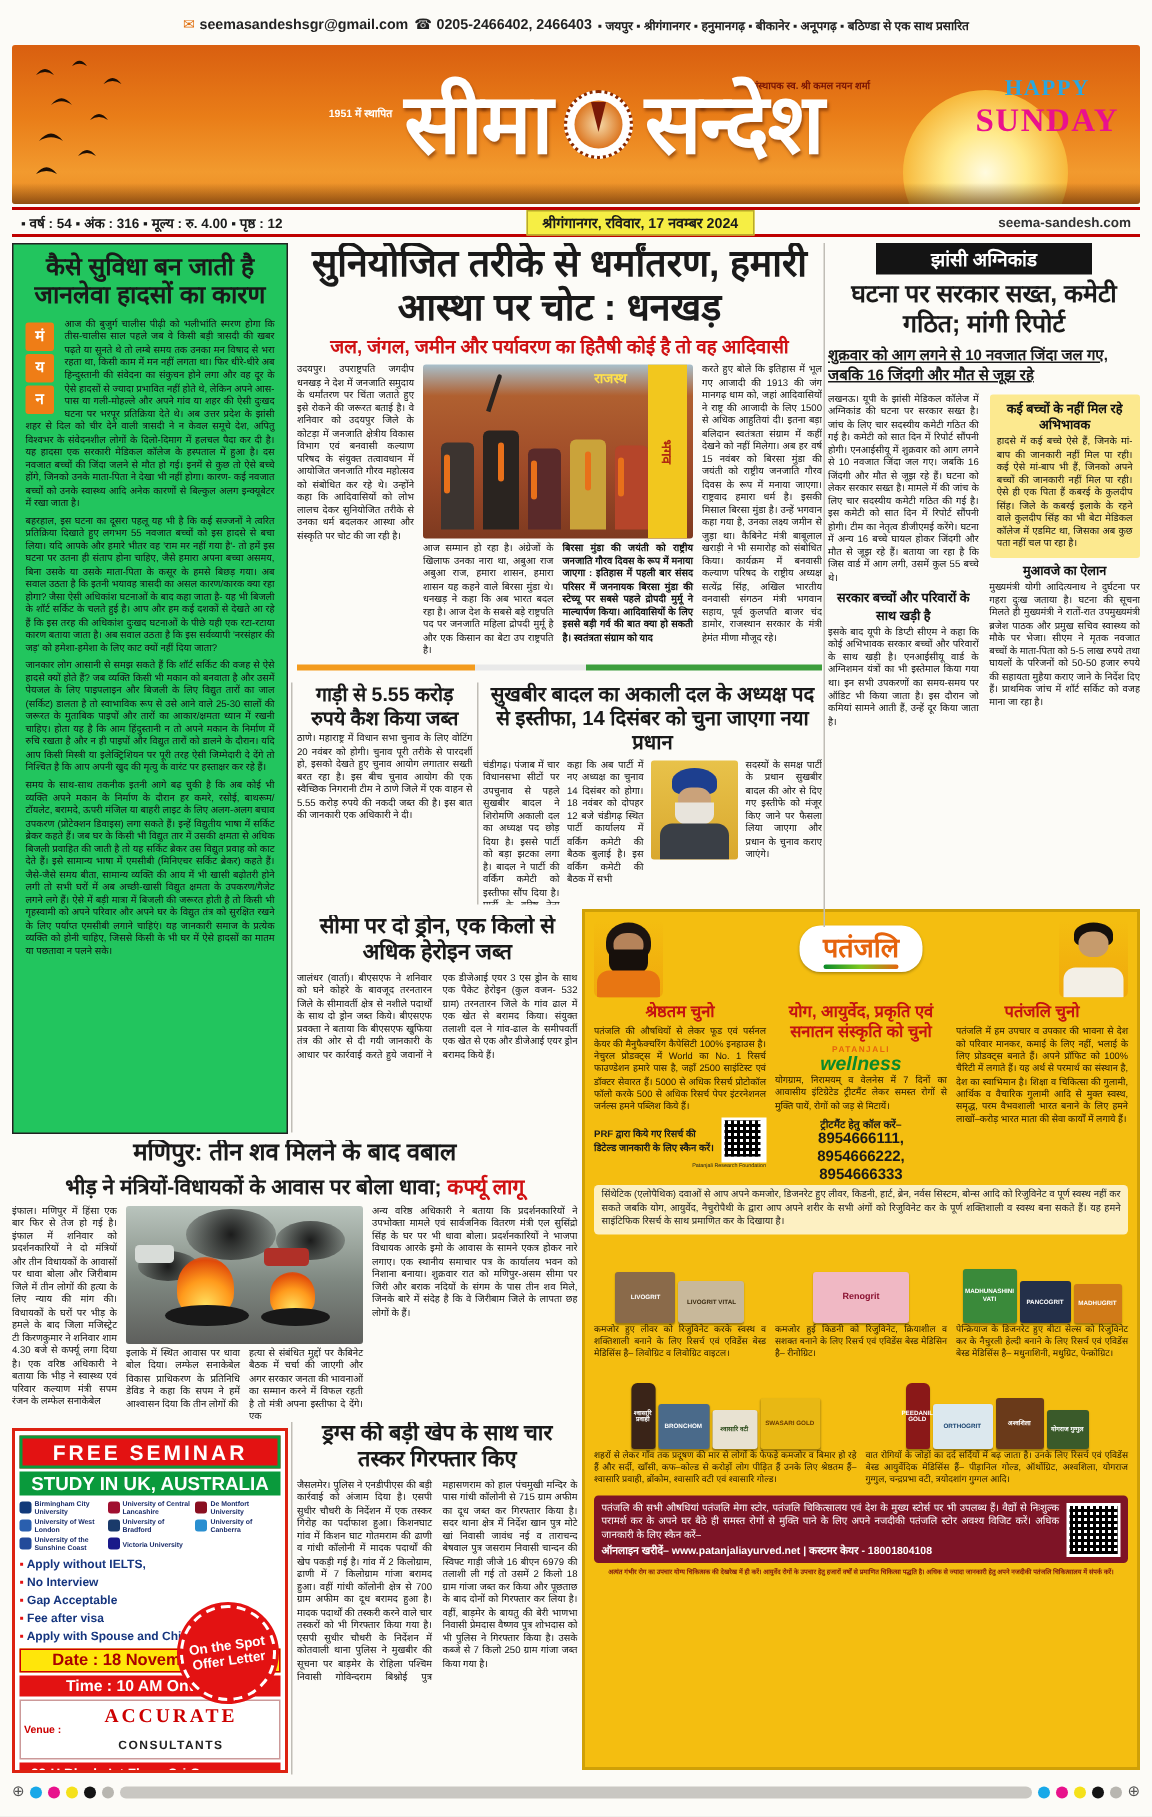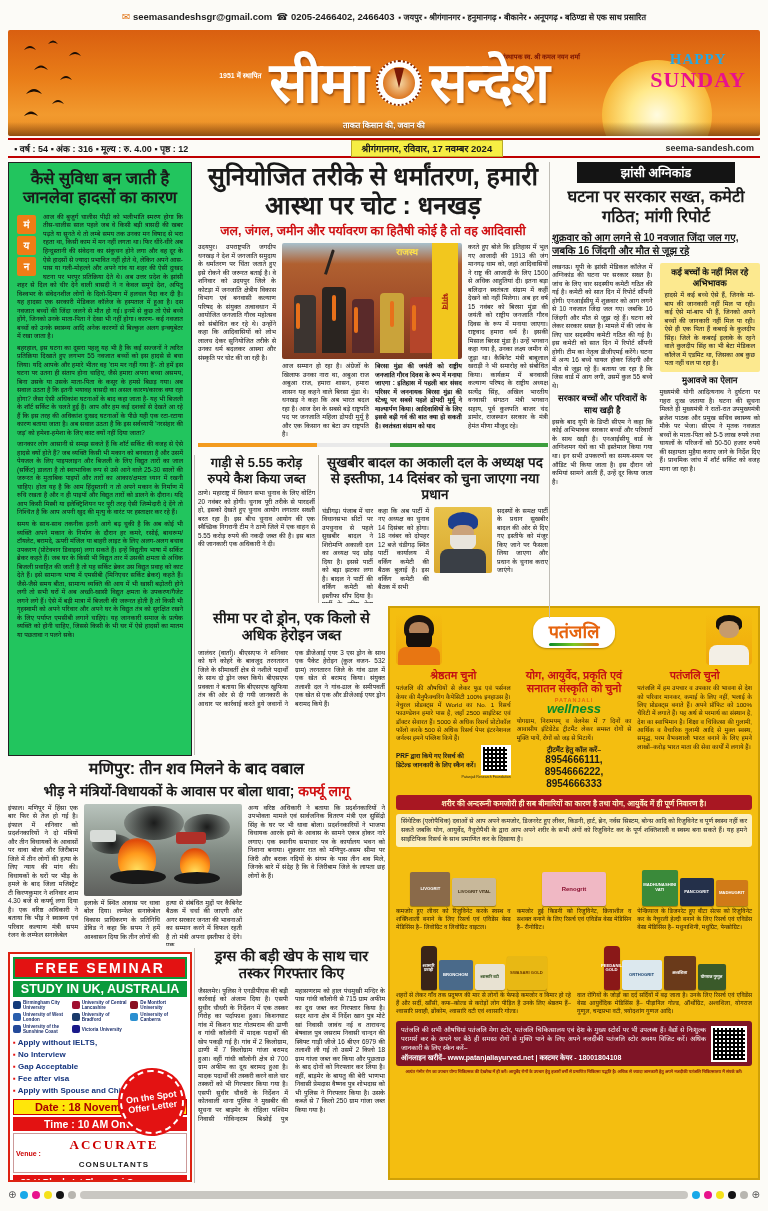--- a/index.html
+++ b/index.html
@@ -56,21 +56,21 @@
     background:linear-gradient(180deg,#a8c0cc 0%,#b06030 18%,#9e4a28 60%,#7e3a20 100%); }
   .pm-label1 { position:absolute; right:44px; top:2px; color:#ffe14a; font-weight:bold; font-size:9px; }
   .pm-label2 { position:absolute; right:4px; top:0; bottom:0; width:26px; background:#f2c71e; color:#b02a10; font-weight:bold; font-size:9px; display:flex; align-items:center; justify-content:center; writing-mode:vertical-rl; }
   .fig { position:absolute; bottom:6px; border-radius:4px 4px 0 0; }
   .scarf { position:absolute; left:2px; top:8px; width:4px; height:26px; background:#e8701a; border-radius:2px; }
   .under-row { display:flex; gap:6px; margin-top:3px; }
   .capt { font-weight:bold; }
   .tricolor { height:4px; margin-top:4px; background:linear-gradient(90deg,#f39b1e 0 34%,#e9e9e9 34% 55%,#3d9e3d 55% 100%); }
 
   
-  .jh-tag { width:158px; margin:0 auto 4px; background:#141414; color:#fff; font-size:12.5px; font-weight:bold; text-align:center; padding:2px 0; }
+  .jh-tag { width:144px; margin:0 auto 4px; background:#141414; color:#fff; font-size:12.5px; font-weight:bold; text-align:center; padding:2px 0; }
   .jh-head { font-size:16.5px; font-weight:bold; text-align:center; line-height:1.2; }
   .jh-sub { font-size:10px; font-weight:bold; text-align:left; text-decoration:underline; margin:4px 0 5px; line-height:1.35; }
   .subhd { font-size:8.5px; font-weight:bold; text-align:center; margin:3px 0 2px; }
   .ybox { background:#fce98f; border-radius:2px; padding:4px 5px; margin:3px 0; break-inside:avoid; }
   .ybox .yh { font-size:8.5px; font-weight:bold; text-align:center; margin-bottom:2px; }
 
   
   .sh1 { font-size:13px; font-weight:bold; text-align:center; line-height:1.2; margin-bottom:3px; }
   .sh1b { font-size:13.5px; font-weight:bold; text-align:center; line-height:1.2; margin-bottom:3px; }
   .sh1c { font-size:14.5px; font-weight:bold; text-align:center; line-height:1.2; margin-bottom:4px; }
@@ -186,21 +186,20 @@
     <div class="founder">संस्थापक स्व. श्री कमल नयन शर्मा</div>
     <div class="mast-center">
       <span class="estab">1951 में स्थापित</span>
       <span class="title-hi">सीमा</span>
       <span class="emblem">
           <span class="inner"></span>
           <span class="nib"></span>
         </span>
       <span class="title-hi">सन्देश</span>
     </div>
-    <div class="tagline">ताकत किसान की, जवान की</div>
     <div class="happy">
       <div class="h1">HAPPY</div>
       <div class="h2">SUNDAY</div>
     </div>
   </div>
 
   <div class="infostrip">
     <span>▪ वर्ष : 54 ▪ अंक : 316 ▪ मूल्य : रु. 4.00 ▪ पृष्ठ : 12</span>
     <span class="datebox">श्रीगंगानगर, रविवार, 17 नवम्बर 2024</span>
     <span class="site">seema-sandesh.com</span>
@@ -420,21 +419,20 @@
         </div>
         <div class="pt-body">योगग्राम, निरामयम् व वेलनेस में 7 दिनों का आवासीय इंटिग्रेटेड ट्रीटमैंट लेकर समस्त रोगों से मुक्ति पायें, रोगों को जड़ से मिटायें।</div>
         <div class="callh">ट्रीटमैंट हेतु कॉल करें–</div>
         <div class="phones">8954666111, 8954666222, 8954666333</div>
       </div>
       <div class="pt-col">
         <div class="pt-h">पतंजलि चुनो</div>
         <div class="pt-body">पतंजलि में हम उपचार व उपकार की भावना से देश को परिवार मानकर, कमाई के लिए नहीं, भलाई के लिए प्रोडक्ट्स बनाते हैं। अपने प्रॉफिट को 100% चैरिटी में लगाते हैं। यह अर्थ से परमार्थ का संस्थान है, देश का स्वाभिमान है। शिक्षा व चिकित्सा की गुलामी, आर्थिक व वैचारिक गुलामी आदि से मुक्त स्वस्थ, समृद्ध, परम वैभवशाली भारत बनाने के लिए हमने लाखों–करोड़ भारत माता की सेवा कार्यों में लगाये हैं।</div>
       </div>
     </div>
-    <div class="pt-strip">शरीर की अन्दरूनी कमजोरी ही सब बीमारियों का कारण है तथा योग, आयुर्वेद में ही पूर्ण निवारण है।</div>
     <div class="pt-note">सिंथेटिक (एलोपैथिक) दवाओं से आप अपने कमजोर, डिजनरेट हुए लीवर, किडनी, हार्ट, ब्रेन, नर्वस सिस्टम, बोन्स आदि को रिजुविनेट व पूर्ण स्वस्थ नहीं कर सकते जबकि योग, आयुर्वेद, नैचुरोपैथी के द्वारा आप अपने शरीर के सभी अंगों को रिजुविनेट कर के पूर्ण शक्तिशाली व स्वस्थ बना सकते हैं। यह हमने साइंटिफिक रिसर्च के साथ प्रमाणित कर के दिखाया है।</div>
     <div class="prods">
       <div class="pgroup">
         <div class="pimgs">
           <span class="pbox" style="width:40px; height:34px; background:#8a6a4a;">LIVOGRIT</span>
           <span class="pbox" style="width:44px; height:28px; background:#c8b89a; color:#3a2a10;">LIVOGRIT VITAL</span>
         </div>
         <div class="pcap">कमजोर हुए लीवर को रिजुविनेट करके स्वस्थ व शक्तिशाली बनाने के लिए रिसर्च एवं एविडेंस बेस्ड मेडिसिंस है– लिवोग्रिट व लिवोग्रिट वाइटल।</div>
       </div>
       <div class="pgroup">

